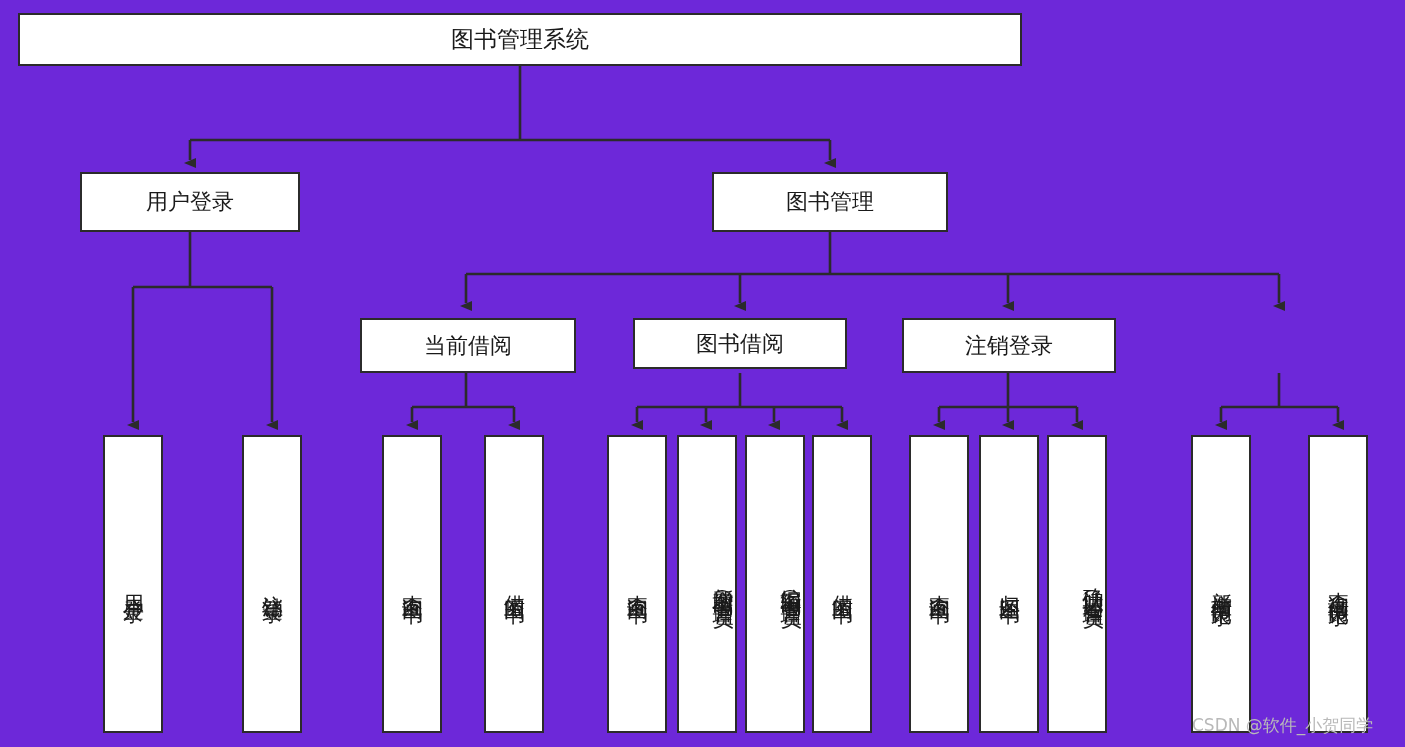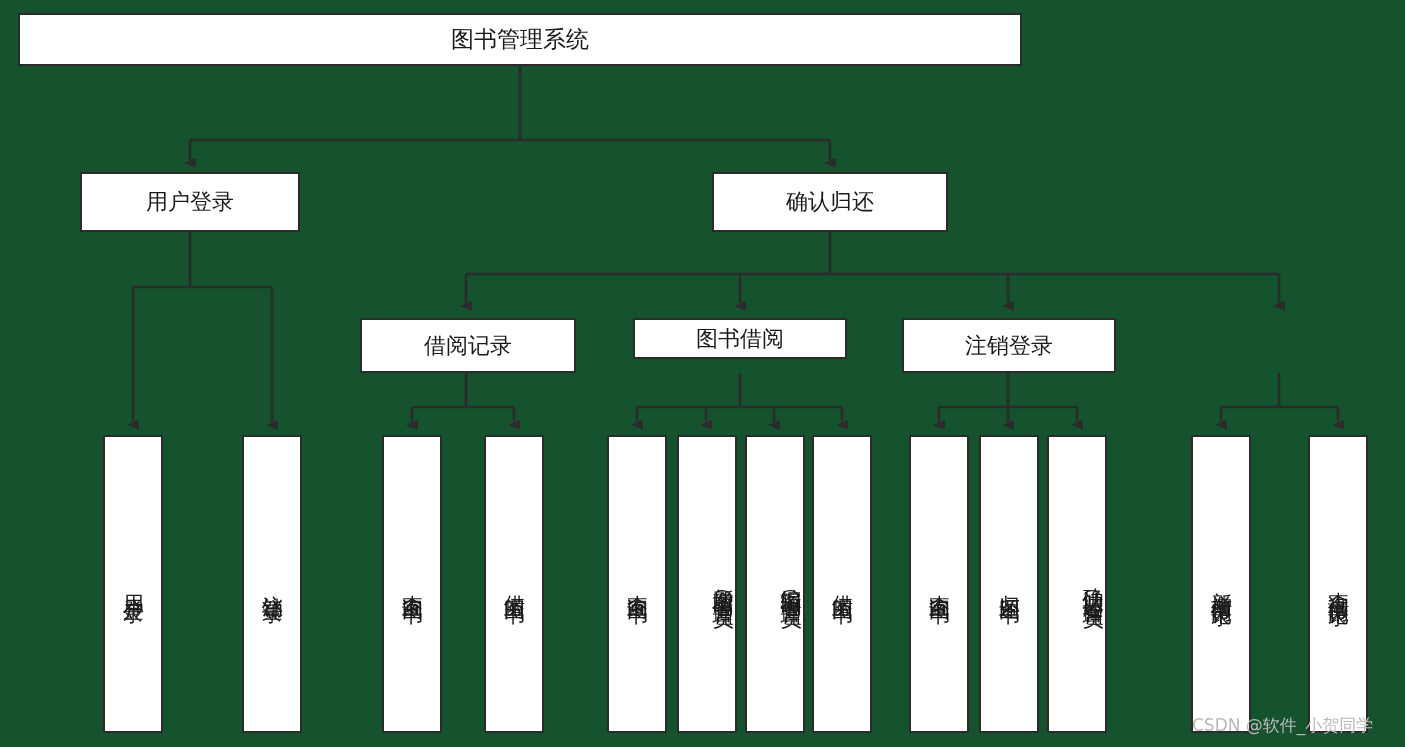--- a/index.html
+++ b/index.html
@@ -8,21 +8,21 @@
     padding: 0;
     background: #ffffff;
   }
   body {
     font-family: "DejaVu Sans", "Liberation Sans", sans-serif;
   }
   #canvas {
     position: relative;
     width: 1405px;
     height: 747px;
-    background: #14532d;
+    background: #6d28d9;
     overflow: hidden;
   }
   #wires {
     position: absolute;
     left: 0;
     top: 0;
     width: 1405px;
     height: 747px;
     pointer-events: none;
   }
@@ -120,27 +120,27 @@
   </svg>
 
   <div class="node root" style="left:18px; top:13px; width:1004px; height:53px;">
     <span>图书管理系统</span>
   </div>
 
   <div class="node h" style="left:80px; top:172px; width:220px; height:60px;">
     <span>用户登录</span>
   </div>
   <div class="node h" style="left:712px; top:172px; width:236px; height:60px;">
-    <span>确认归还</span>
+    <span>图书管理</span>
   </div>
 
   <div class="node h" style="left:360px; top:318px; width:216px; height:55px;">
-    <span>借阅记录</span>
+    <span>当前借阅</span>
   </div>
-  <div class="node h" style="left:633px; top:318px; width:214px; height:41px;">
+  <div class="node h" style="left:633px; top:318px; width:214px; height:51px;">
     <span>图书借阅</span>
   </div>
   <div class="node h" style="left:902px; top:318px; width:214px; height:55px;">
     <span>注销登录</span>
   </div>
 
   <div class="node v" style="left:103px; top:435px; width:60px; height:298px;">
     <span>用户登录</span>
   </div>
   <div class="node v" style="left:242px; top:435px; width:60px; height:298px;">

